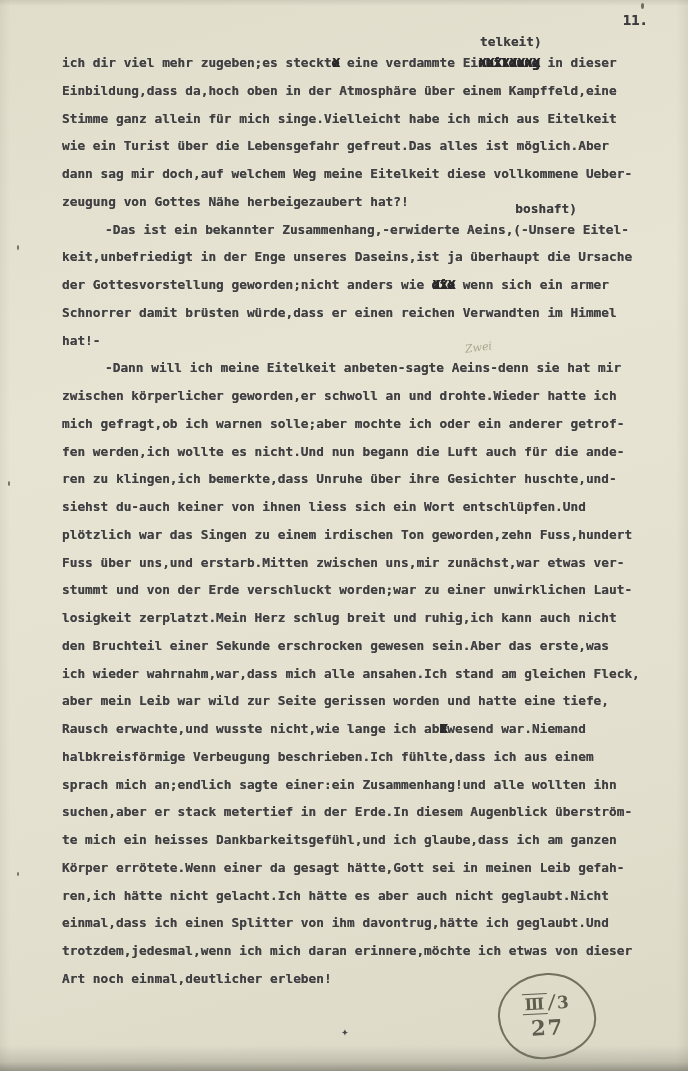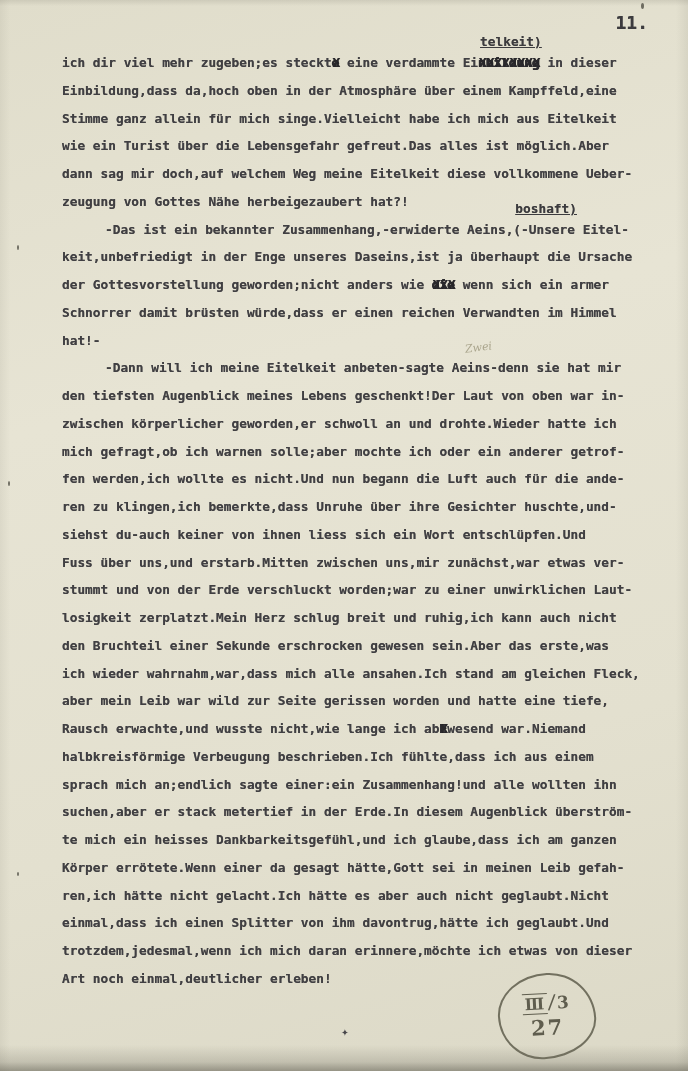--- a/index.html
+++ b/index.html
@@ -14,21 +14,21 @@
   .page::before{
     content:"";position:absolute;inset:0;pointer-events:none;
     background:
       linear-gradient(to bottom, rgba(120,118,104,0.18) 0px, rgba(120,118,104,0) 6px),
       linear-gradient(to top, rgba(90,88,76,0.55) 0px, rgba(110,108,96,0.25) 9px, rgba(110,108,96,0) 26px),
       linear-gradient(to right, rgba(120,118,104,0.10) 0px, rgba(120,118,104,0) 10px),
       linear-gradient(to left, rgba(120,118,104,0.12) 0px, rgba(120,118,104,0) 12px);
   }
   .page-number{
     position:absolute;top:12px;right:40px;
-    font-size:18px;font-weight:bold;color:#3c3b3e;
+    font-size:14px;font-weight:bold;color:#3c3b3e;
     text-shadow:0 0 0.6px rgba(45,45,50,0.8);
   }
   .text-block{
     position:absolute;left:62px;top:49px;width:586px;
     font-size:12.8px;font-weight:bold;color:#403f42;
     text-shadow:0 0 0.5px rgba(48,47,52,0.65);
   }
   .line{height:27.75px;line-height:27.75px;white-space:nowrap;}
   .line.indent{padding-left:43px;}
   .overtyped{
@@ -40,21 +40,20 @@
     position:absolute;left:0.6px;top:0;color:#2a292c;
     text-shadow:0.5px 0.3px 0 rgba(30,30,33,0.9);
   }
   .has-above{position:relative;display:inline-block;}
   .above{
     position:absolute;white-space:nowrap;line-height:14px;
   }
   .above.typed{
     top:-14px;left:2px;font-size:12.8px;font-weight:bold;color:#3c3b3e;
     text-shadow:0 0 0.5px rgba(48,47,52,0.65);
-    text-decoration:underline;
   }
   .above.pencil{
     top:-13px;left:6px;
     font-family:"DejaVu Serif","Liberation Serif",serif;font-style:italic;
     font-size:11px;font-weight:normal;color:#aaa58d;
     text-shadow:none;transform:rotate(-7deg);
   }
   .end-mark{
     position:absolute;left:331px;top:1024px;width:28px;text-align:center;
     font-size:13px;color:#47464a;font-weight:bold;
@@ -98,26 +97,26 @@
       <div class="line"><span>Stimme ganz allein für mich singe.Vielleicht habe ich mich aus Eitelkeit</span></div>
       <div class="line"><span>wie ein Turist über die Lebensgefahr gefreut.Das alles ist möglich.Aber</span></div>
       <div class="line"><span>dann sag mir doch,auf welchem Weg meine Eitelkeit diese vollkommene Ueber-</span></div>
       <div class="line"><span>zeugung von Gottes Nähe herbeigezaubert hat?!</span></div>
       <div class="line indent"><span>-Das ist ein bekannter Zusammenhang,-erwiderte Aeins,</span><span class="has-above"><span class="above typed">boshaft)</span><span>(-Unsere Eitel-</span></span></div>
       <div class="line"><span>keit,unbefriedigt in der Enge unseres Daseins,ist ja überhaupt die Ursache</span></div>
       <div class="line"><span>der Gottesvorstellung geworden;nicht anders wie </span><span class="overtyped" data-x="XXX">die</span><span> wenn sich ein armer</span></div>
       <div class="line"><span>Schnorrer damit brüsten würde,dass er einen reichen Verwandten im Himmel</span></div>
       <div class="line"><span>hat!-</span></div>
       <div class="line indent"><span>-Dann will ich meine Eitelkeit anbeten-sagte A</span><span class="has-above"><span class="above pencil">Zwei</span><span>eins</span></span><span>-denn sie hat mir</span></div>
-      <div class="line"><span>den tiefsten Augenblick meines Lebens geschenkt!Der Laut von oben war in-</span></div>
       <div class="line"><span>zwischen körperlicher geworden,er schwoll an und drohte.Wieder hatte ich</span></div>
       <div class="line"><span>mich gefragt,ob ich warnen solle;aber mochte ich oder ein anderer getrof-</span></div>
       <div class="line"><span>fen werden,ich wollte es nicht.Und nun begann die Luft auch für die ande-</span></div>
       <div class="line"><span>ren zu klingen,ich bemerkte,dass Unruhe über ihre Gesichter huschte,und-</span></div>
       <div class="line"><span>siehst du-auch keiner von ihnen liess sich ein Wort entschlüpfen.Und</span></div>
+      <div class="line"><span>plötzlich war das Singen zu einem irdischen Ton geworden,zehn Fuss,hundert</span></div>
       <div class="line"><span>Fuss über uns,und erstarb.Mitten zwischen uns,mir zunächst,war etwas ver-</span></div>
       <div class="line"><span>stummt und von der Erde verschluckt worden;war zu einer unwirklichen Laut-</span></div>
       <div class="line"><span>losigkeit zerplatzt.Mein Herz schlug breit und ruhig,ich kann auch nicht</span></div>
       <div class="line"><span>den Bruchteil einer Sekunde erschrocken gewesen sein.Aber das erste,was</span></div>
       <div class="line"><span>ich wieder wahrnahm,war,dass mich alle ansahen.Ich stand am gleichen Fleck,</span></div>
       <div class="line"><span>aber mein Leib war wild zur Seite gerissen worden und hatte eine tiefe,</span></div>
       <div class="line"><span>Rausch erwachte,und wusste nicht,wie lange ich ab</span><span class="overtyped" data-x="X">E</span><span>wesend war.Niemand</span></div>
       <div class="line"><span>halbkreisförmige Verbeugung beschrieben.Ich fühlte,dass ich aus einem</span></div>
       <div class="line"><span>sprach mich an;endlich sagte einer:ein Zusammenhang!und alle wollten ihn</span></div>
       <div class="line"><span>suchen,aber er stack metertief in der Erde.In diesem Augenblick überström-</span></div>

